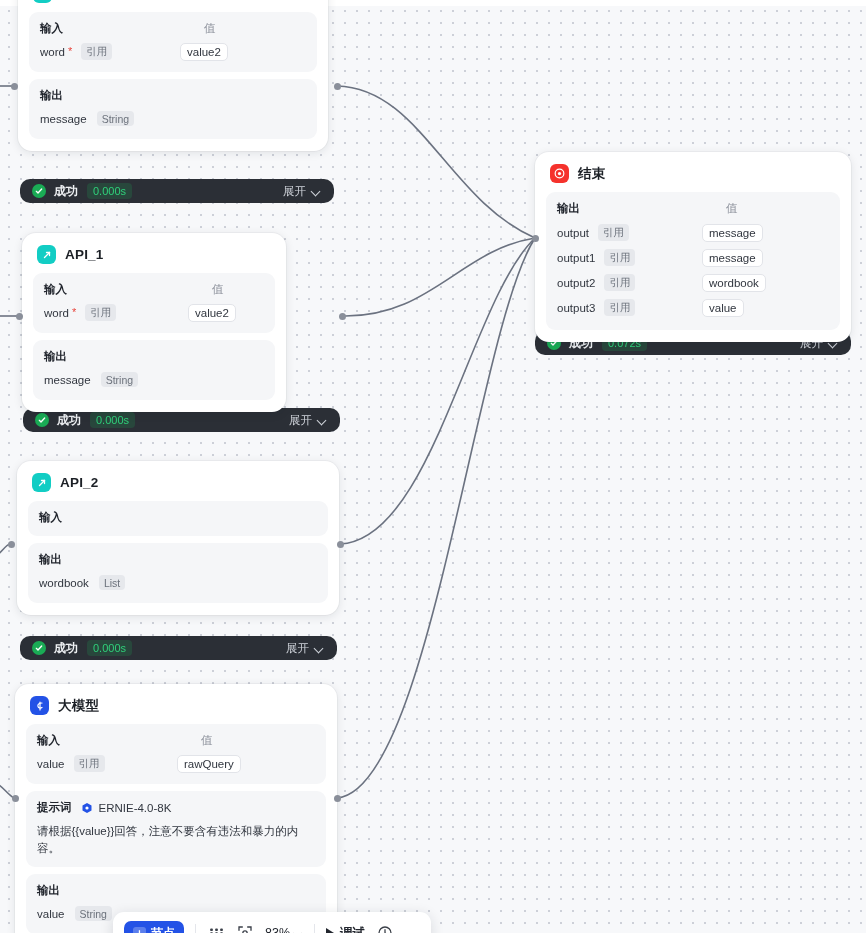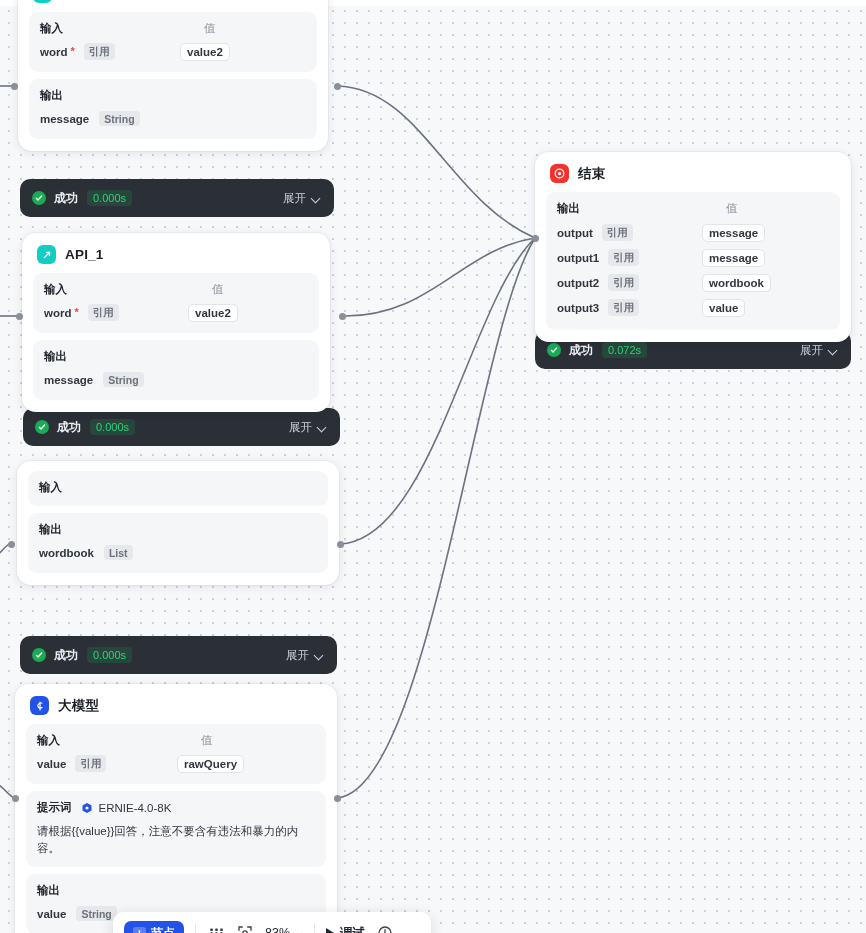--- a/index.html
+++ b/index.html
@@ -61,21 +61,21 @@
     padding: 9px 11px 11px 11px;
     margin-bottom: 7px;
   }
   .section:last-child { margin-bottom: 0; }
 
   .sec-head { display: flex; gap: 24px; }
   .sec-label { font-size: 11.5px; font-weight: 700; color: #22262e; }
   .sec-label.val-col { font-weight: 400; color: #8b909a; }
   .sec-note { font-size: 11.5px; color: #8b909a; margin-top: 7px; }
 
-  .rows { margin-top: 6px; font-weight: bold; }
+  .rows { margin-top: 6px; }
   .row { display: flex; align-items: center; min-height: 19px; margin-bottom: 4px; }
   .row:last-child { margin-bottom: 0; }
   .row-name {
     font-size: 11.5px; color: #31363f; display: flex; align-items: center; gap: 3px;
   }
   .req { color: #e8453c; font-size: 11px; line-height: 1; }
   .tag-ref {
     display: inline-block; background: #e6e8ec; color: #6c727c;
     font-size: 10.5px; border-radius: 4px; padding: 1.5px 5px; margin-left: 6px;
   }
@@ -91,21 +91,21 @@
 
   .prompt-head { display: flex; align-items: center; gap: 6px; }
   .prompt-model { font-size: 11.5px; color: #31363f; }
   .prompt-body { font-size: 11.5px; color: #31363f; margin-top: 8px; line-height: 1.45; }
 
   
   .status-bar {
     position: absolute;
     background: #2b2f36;
     border-radius: 10px;
-    height: 38px;
+    height: 24px;
     display: flex; align-items: center;
     padding: 0 13px 0 12px;
     z-index: 3;
   }
   .ok-dot {
     width: 14px; height: 14px; border-radius: 50%; background: #1aab55;
     display: flex; align-items: center; justify-content: center; flex: 0 0 auto;
   }
   .status-text { font-size: 12px; color: #eef0f3; font-weight: 700; margin-left: 8px; }
   .status-time {
@@ -237,21 +237,21 @@
         </svg>
     </span>
     <span class="status-text">成功</span>
     <span class="status-time">0.000s</span>
     <span class="status-expand">
       <span>展开</span>
       <span class="chev"></span>
     </span>
   </div>
 
-  <div class="node" style="left:22px; top:233px; width:308px;">
+  <div class="node" style="left:22px; top:233px; width:264px;">
     <div class="node-head">
       <span class="node-icon" style="background:#12cdc4;">
         <svg width="12" height="12" viewBox="0 0 24 24" fill="none" stroke="#fff" stroke-width="2.6" stroke-linecap="round">
           <path d="M7 17 L17 7"></path>
             <path d="M17 7 L17 13"></path>
             <path d="M17 7 L11 7"></path>
         </svg>
       </span>
       <span class="node-title">API_1</span>
     </div>
@@ -296,20 +296,30 @@
     </span>
     <span class="status-text">成功</span>
     <span class="status-time">0.000s</span>
     <span class="status-expand">
       <span>展开</span>
       <span class="chev"></span>
     </span>
   </div>
 
   <div class="node" style="left:17px; top:461px; width:322px;">
+    <div class="node-head">
+      <span class="node-icon" style="background:#12cdc4;">
+        <svg width="12" height="12" viewBox="0 0 24 24" fill="none" stroke="#fff" stroke-width="2.6" stroke-linecap="round">
+          <path d="M7 17 L17 7"></path>
+            <path d="M17 7 L17 13"></path>
+            <path d="M17 7 L11 7"></path>
+        </svg>
+      </span>
+      <span class="node-title">API_2</span>
+    </div>
 
     <div class="section">
       <div class="sec-head">
         <span class="sec-label">输入</span>
       </div>
     </div>
 
     <div class="section">
       <div class="sec-head">
         <span class="sec-label">输出</span>

